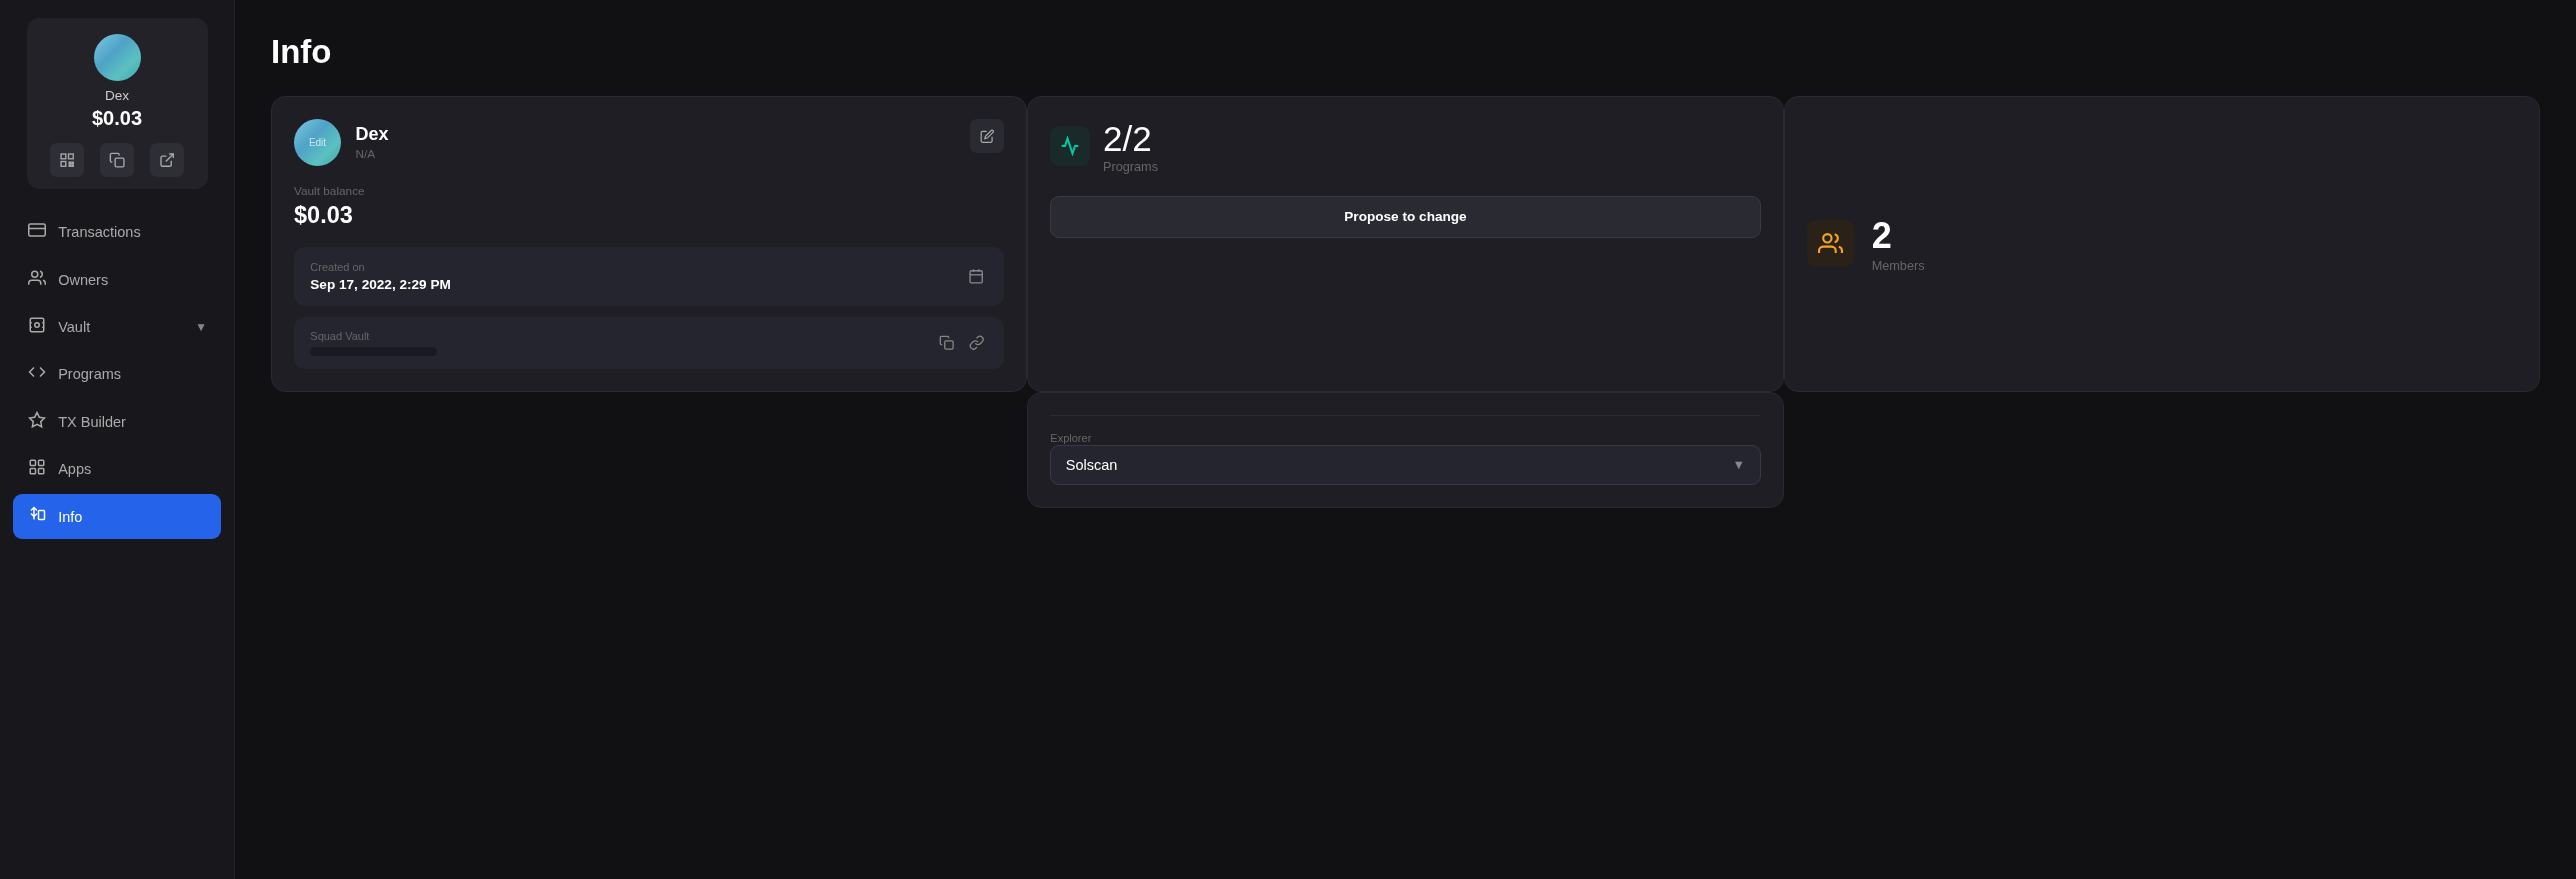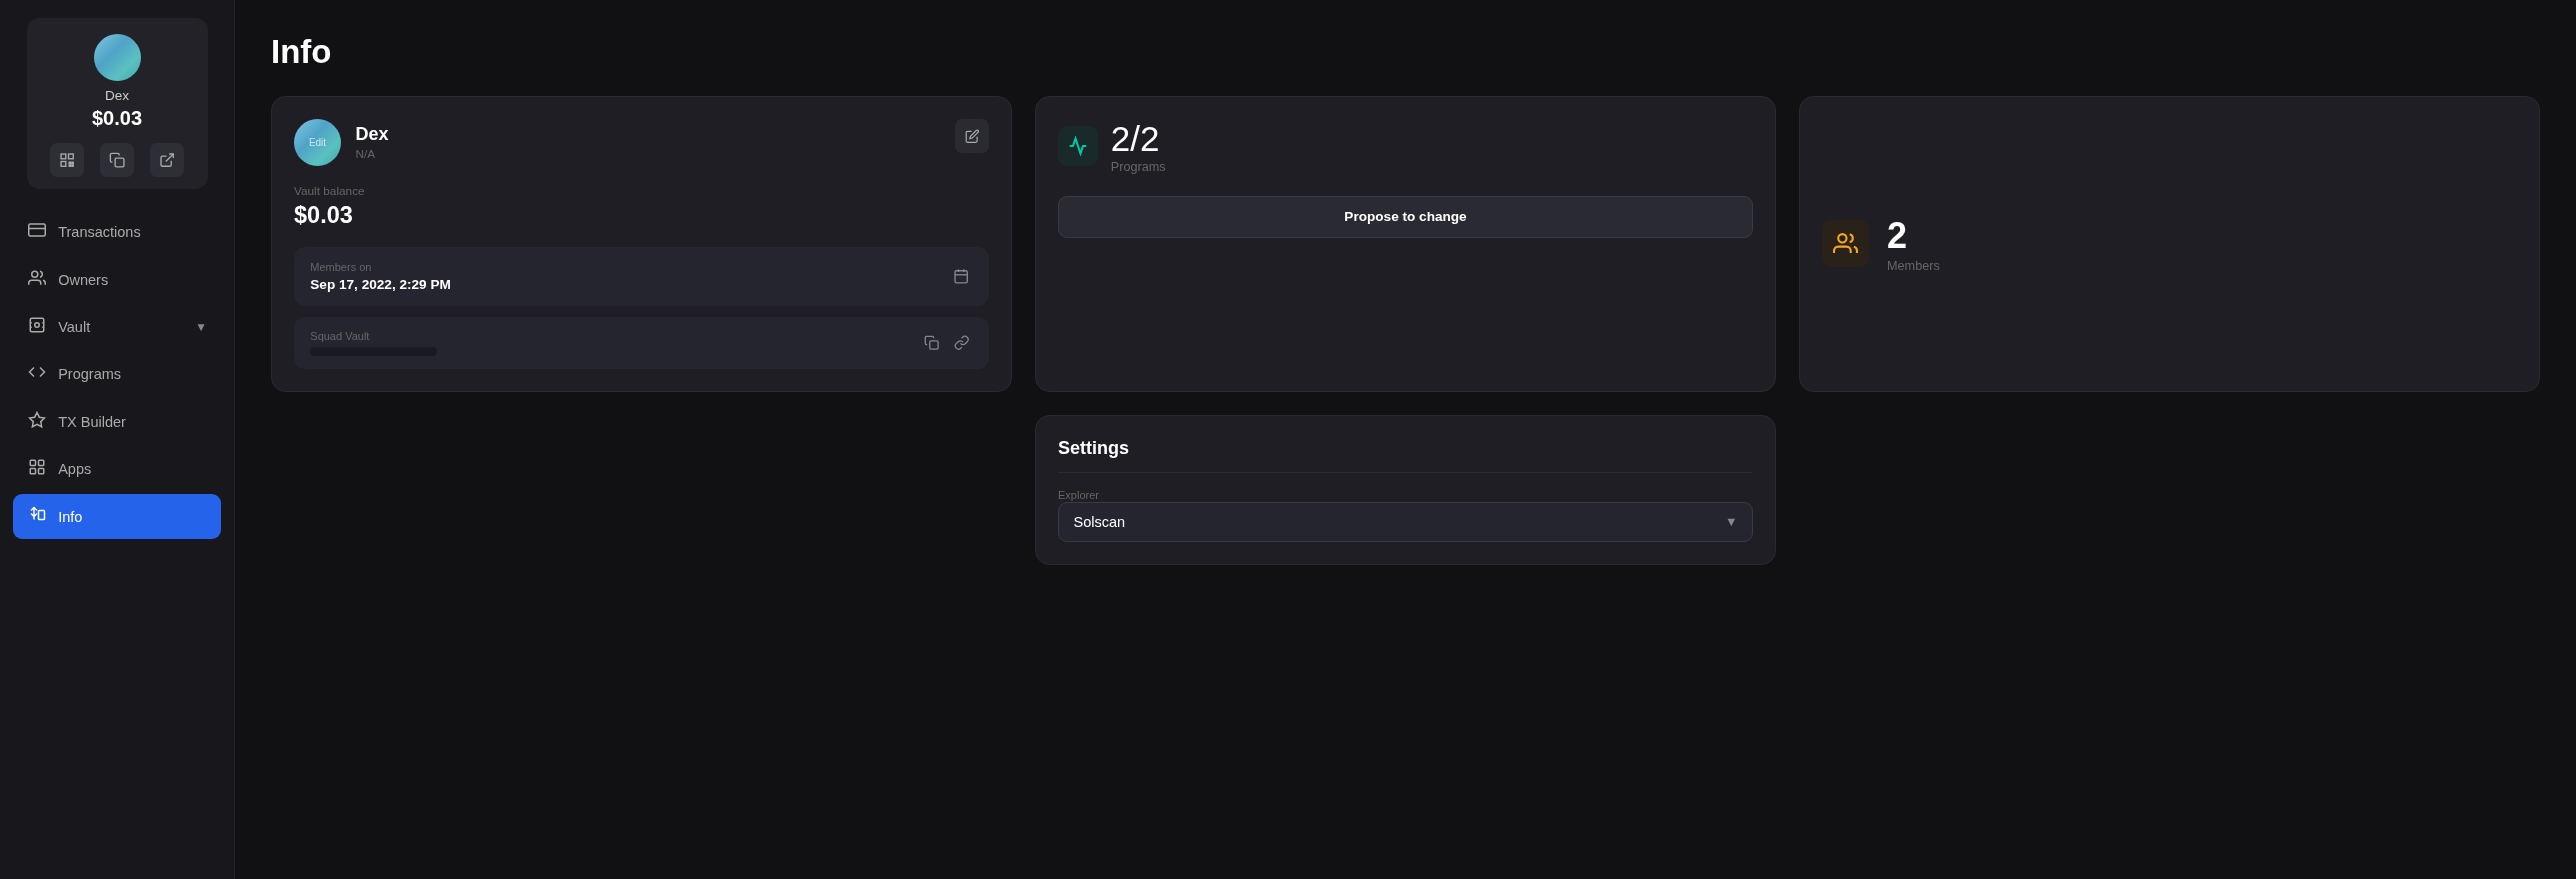--- a/index.html
+++ b/index.html
@@ -126,21 +126,21 @@
       font-size: 33px;
       font-weight: 700;
       color: #fff;
       margin-bottom: 25px;
     }
 
     .info-grid {
       display: grid;
       grid-template-columns: 1fr 1fr 1fr;
       grid-template-rows: auto auto;
-      gap: 23px;
+      gap: 0;
     }
 
     
     .card {
       background: #1e1e24;
       border-radius: 14.5px;
       padding: 22px;
       border: 0.9px solid #2a2a32;
     }
 
@@ -506,21 +506,21 @@
             <path d="M18.5 2.5a2.121 2.121 0 0 1 3 3L12 15l-4 1 1-4 9.5-9.5z"></path>
           </svg>
         </button>
       </div>
 
       <div class="vault-balance-label">Vault balance</div>
       <div class="vault-balance-value">$0.03</div>
 
       <div class="created-on-card">
         <div>
-          <div class="created-label">Members on</div>
+          <div class="created-label">Created on</div>
           <div class="created-value">Sep 17, 2022, 2:29 PM</div>
         </div>
         <button class="icon-btn calendar-icon">
           <svg width="16.3" height="16.3" viewBox="0 0 24 24" fill="none" stroke="currentColor" stroke-width="2">
             <rect x="3" y="4" width="18" height="18" rx="2"></rect>
             <line x1="16" y1="2" x2="16" y2="6"></line>
             <line x1="8" y1="2" x2="8" y2="6"></line>
             <line x1="3" y1="10" x2="21" y2="10"></line>
           </svg>
         </button>
@@ -572,21 +572,20 @@
           <path d="M16 3.13a4 4 0 0 1 0 7.75"></path>
         </svg>
       </div>
       <div>
         <div class="members-value">2</div>
         <div class="members-label">Members</div>
       </div>
     </div>
 
     <div class="card settings-card">
-      <div class="settings-title">Settings</div>
       <hr class="settings-divider">
       <div class="explorer-label">Explorer</div>
       <div class="explorer-select">
         <span class="explorer-value">Solscan</span>
         <span class="explorer-chevron">▼</span>
       </div>
     </div>
 
   </div>
 </div>

